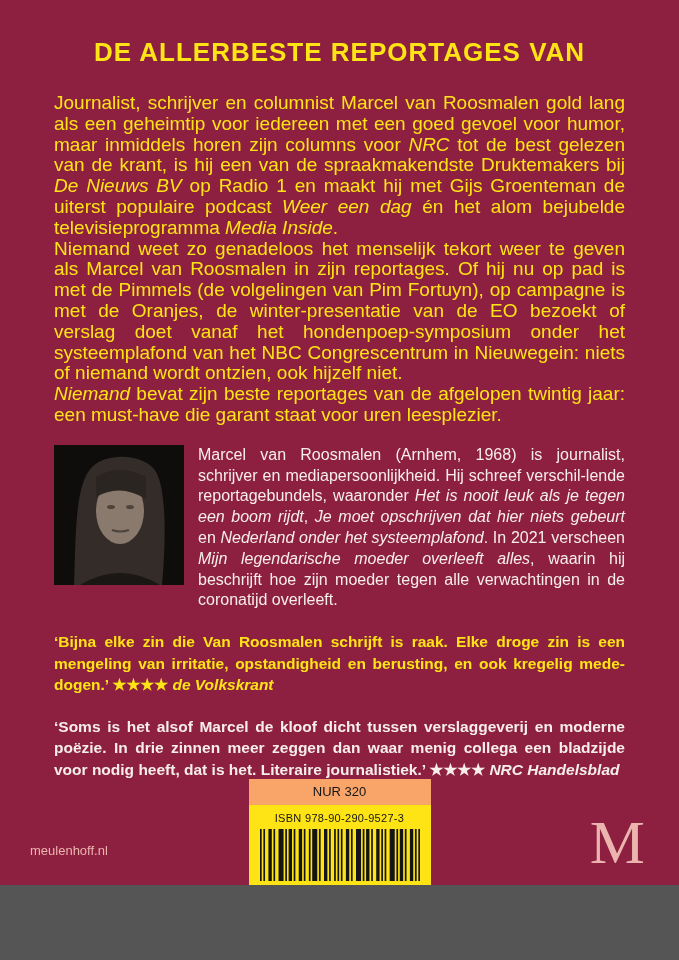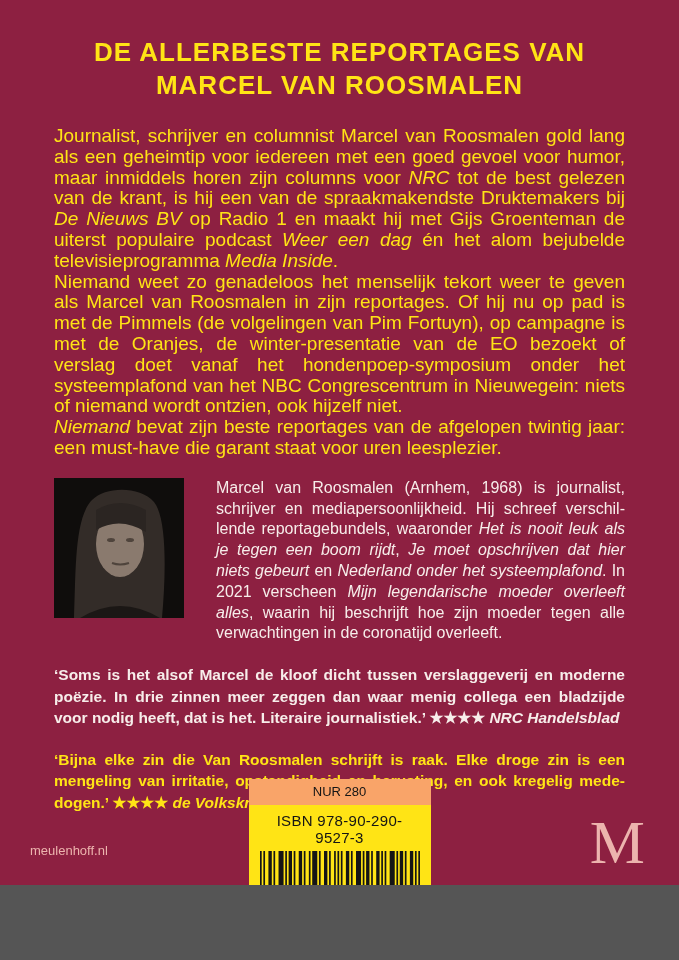--- a/index.html
+++ b/index.html
@@ -35,21 +35,21 @@
   .body-text p{
     margin:0;
     color:var(--accent-yellow);
     font-size:19px;
     line-height:20.8px;
     text-align:justify;
   }
   .it{ font-style:italic; }
   .bio{
     display:flex;
-    gap:32px;
+    gap:14px;
     margin-top:19px;
     align-items:flex-start;
   }
   .photo{
     flex:0 0 130px;
     width:130px;height:140px;
     background:#0f0d0c;
   }
   .photo svg{ display:block; width:130px; height:140px; }
   .bio-text{
@@ -82,21 +82,21 @@
     font-size:13px;
     padding:5px 0 6px 0;
   }
   .code-panel{
     background:var(--accent-yellow);
     padding:7px 10px 9px 10px;
     text-align:center;
   }
   .isbn{
     color:#151515;
-    font-size:15px;
+    font-size:11px;
     letter-spacing:0.3px;
     margin-bottom:5px;
   }
   .bars svg{
     display:block;
     width:160px;
     height:52px;
     margin:0 auto;
   }
   .digits{
@@ -124,21 +124,20 @@
   }
 </style>
 </head>
 <body>
 
 <div class="cover">
   <div class="inner">
 
     <h1 class="title">
       <span class="t-line">DE ALLERBESTE REPORTAGES VAN</span>
-      <span class="t-line">MARCEL VAN ROOSMALEN</span>
     </h1>
 
     <div class="body-text">
       <p><span>Journalist, schrijver en columnist Marcel van Roosmalen gold lang als een geheimtip voor iedereen met een goed gevoel voor humor, maar inmiddels horen zijn columns voor </span><span class="it">NRC</span><span> tot de best gelezen van de krant, is hij een van de spraakmakendste Druktemakers bij </span><span class="it">De Nieuws BV</span><span> op Radio 1 en maakt hij met Gijs Groenteman de uiterst populaire podcast </span><span class="it">Weer een dag</span><span> én het alom bejubelde televisieprogramma </span><span class="it">Media Inside</span><span>.</span></p>
       <p><span>Niemand weet zo genadeloos het menselijk tekort weer te geven als Marcel van Roosmalen in zijn reportages. Of hij nu op pad is met de Pimmels (de volgelingen van Pim Fortuyn), op campagne is met de Oranjes, de winter-presentatie van de EO bezoekt of verslag doet vanaf het hondenpoep-symposium onder het systeemplafond van het NBC Congrescentrum in Nieuwegein: niets of niemand wordt ontzien, ook hijzelf niet.</span></p>
       <p><span class="it">Niemand</span><span> bevat zijn beste reportages van de afgelopen twintig jaar: een must-have die garant staat voor uren leesplezier.</span></p>
     </div>
 
     <div class="bio">
       <div class="photo">
@@ -149,27 +148,27 @@
           <path d="M42 52 Q66 38 92 54 L92 32 Q66 18 42 32 Z" fill="#2b2522"></path>
           <ellipse cx="57" cy="62" rx="4" ry="2" fill="#4f443c"></ellipse>
           <ellipse cx="76" cy="62" rx="4" ry="2" fill="#4f443c"></ellipse>
           <path d="M58 85 Q66 88 75 85" stroke="#4f443c" stroke-width="2" fill="none"></path>
           <path d="M26 140 Q66 116 106 140 Z" fill="#1b1715"></path>
         </svg>
       </div>
       <p class="bio-text"><span>Marcel van Roosmalen (Arnhem, 1968) is journalist, schrijver en mediapersoonlijkheid. Hij schreef verschil-lende reportagebundels, waaronder </span><span class="it">Het is nooit leuk als je tegen een boom rijdt</span><span>, </span><span class="it">Je moet opschrijven dat hier niets gebeurt</span><span> en </span><span class="it">Nederland onder het systeemplafond</span><span>. In 2021 verscheen </span><span class="it">Mijn legendarische moeder overleeft alles</span><span>, waarin hij beschrijft hoe zijn moeder tegen alle verwachtingen in de coronatijd overleeft.</span></p>
     </div>
 
+    <p class="quote q1"><span>‘Bijna elke zin die Van Roosmalen schrijft is raak. Elke droge zin is een mengeling van irritatie, opstandigheid en berusting, en ook kregelig mede-dogen.’ </span><span>★★★★ </span><span class="it">de Volkskrant</span></p>
     <p class="quote q2"><span>‘Soms is het alsof Marcel de kloof dicht tussen verslaggeverij en moderne poëzie. In drie zinnen meer zeggen dan waar menig collega een bladzijde voor nodig heeft, dat is het. Literaire journalistiek.’ </span><span>★★★★ </span><span class="it">NRC Handelsblad</span></p>
-    <p class="quote q1"><span>‘Bijna elke zin die Van Roosmalen schrijft is raak. Elke droge zin is een mengeling van irritatie, opstandigheid en berusting, en ook kregelig mede-dogen.’ </span><span>★★★★ </span><span class="it">de Volkskrant</span></p>
 
   </div>
 
   <div class="barcode-block">
-    <div class="nur">NUR 280</div>
+    <div class="nur">NUR 320</div>
     <div class="code-panel">
       <div class="isbn">ISBN 978-90-290-9527-3</div>
       <div class="bars">
         <svg viewBox="0 0 95 52" preserveAspectRatio="none">
           <g fill="#151515">
             <rect x="0" y="0" width="1" height="52"></rect>
               <rect x="2" y="0" width="1" height="52"></rect>
             <rect x="5" y="0" width="2" height="52"></rect>
               <rect x="8" y="0" width="1" height="52"></rect>
             <rect x="11" y="0" width="3" height="52"></rect>

